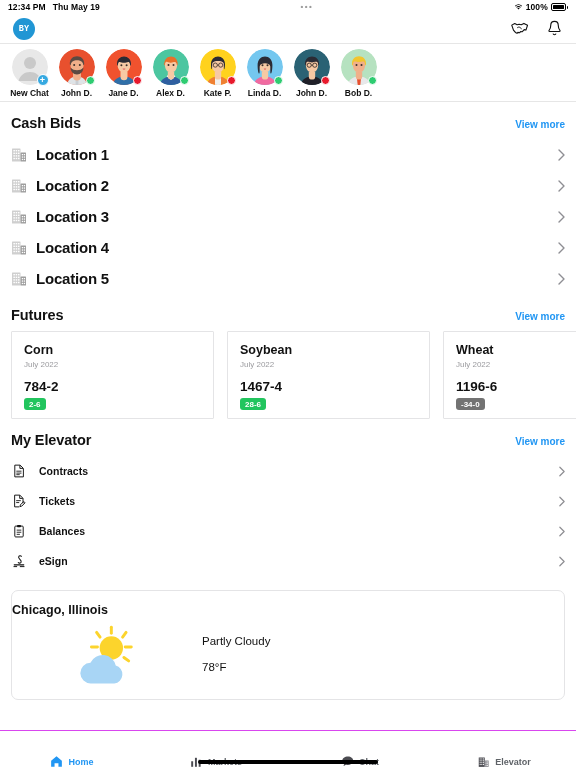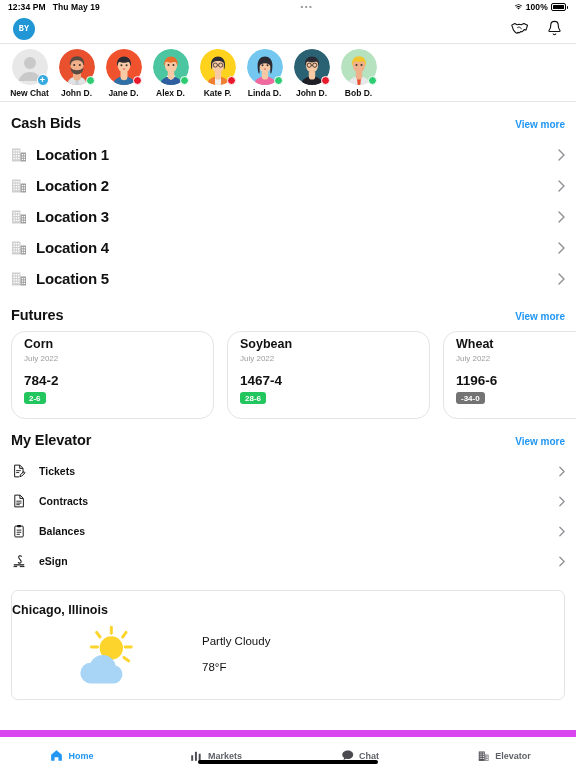--- a/index.html
+++ b/index.html
@@ -89,22 +89,22 @@
   .loc-label{ font-size:15px; font-weight:700; color:#111; flex:1; letter-spacing:-.2px; }
   .chev{ color:#8e8e93; font-size:12px; font-weight:400; line-height:1; }
   .chev svg{ display:block; }
 
   
   .futures-row{
     display:flex; gap:13px; padding:0 0 0 11px; overflow:hidden;
   }
   .fut-card{
     flex:0 0 203px; width:203px; height:88px;
-    border:1px solid #e4e4e6; border-radius:14px; background:#fff;
-    padding:5px 12px; display:flex; flex-direction:column;
+    border:1px solid #e4e4e6; border-radius:1px; background:#fff;
+    padding:11px 12px; display:flex; flex-direction:column;
   }
   .fut-name{ font-size:12.5px; font-weight:700; color:#111; }
   .fut-month{ font-size:8px; color:#9b9b9f; margin-top:3px; }
   .fut-price{ font-size:13.5px; font-weight:700; color:#111; margin-top:10px; }
   .fut-chip{
     align-self:flex-start; margin-top:4px; padding:1.5px 5px; border-radius:3px;
     font-size:8px; font-weight:700; color:#fff;
   }
   .chip-up{ background:#22c55e; }
   .chip-down{ background:#737373; }
@@ -125,22 +125,22 @@
   }
   .weather-city{ font-size:12.5px; font-weight:700; color:#111; }
   .weather-body{ display:flex; align-items:center; margin-top:4px; }
   .weather-ic{ width:190px; flex:0 0 190px; display:flex; justify-content:center; }
   .weather-txt{ display:flex; flex-direction:column; gap:14px; }
   .w-cond{ font-size:11.5px; color:#111; }
   .w-temp{ font-size:11.5px; color:#111; }
 
   
   .tabbar{
-    flex:0 0 38px; border-top:7px solid #d946ef; background:#fff;
-    display:flex; align-items:center; padding-top:6px; position:relative;
+    flex:0 0 38px; border-top:1px solid #d946ef; background:#fff;
+    display:flex; align-items:flex-end; padding-top:6px; position:relative;
   }
   .tab{ flex:1; display:flex; align-items:center; justify-content:center; gap:5px; }
   .tab-ic{ width:13px;height:13px; display:flex;align-items:center;justify-content:center; }
   .tab-lbl{ font-size:9px; font-weight:600; color:#5f6368; }
   .tab.active .tab-lbl{ color:#2196f3; }
   .home-indicator{
     position:absolute; bottom:4px; left:50%; transform:translateX(-50%);
     width:180px; height:4px; background:#000; border-radius:3px;
   }
 </style>
@@ -555,44 +555,44 @@
     </div>
 
     <div class="sec-head">
       <span class="sec-title">My Elevator</span>
       <span class="view-more">View more</span>
     </div>
 
     <div class="elev-row">
       <span class="elev-icon">
         <svg viewBox="0 0 16 16" width="14" height="14">
+            <path d="M3.2 1.3h6L13 5v9.7H3.2z" fill="none" stroke="#111" stroke-width="1.1" stroke-linejoin="round"></path>
+            <path d="M9 1.5V5h3.6" fill="none" stroke="#111" stroke-width="1.1"></path>
+            <path d="M5.4 8.2h5M5.4 10.4h5M5.4 12.2h3" stroke="#111" stroke-width="1" stroke-linecap="round"></path>
+          </svg>
+      </span>
+      <span class="elev-label">Contracts</span>
+      <span class="chev">
+          <svg width="6" height="11" viewBox="0 0 7 12">
+            <path d="M1 1l5 5-5 5" fill="none" stroke="#8e8e93" stroke-width="1.4" stroke-linecap="round" stroke-linejoin="round"></path>
+          </svg>
+        </span>
+    </div>
+
+    <div class="elev-row">
+      <span class="elev-icon">
+        <svg viewBox="0 0 16 16" width="14" height="14">
             <path d="M3 1.3h6L12.6 5v5.6" fill="none" stroke="#111" stroke-width="1.1" stroke-linejoin="round"></path>
             <path d="M3 1.3v13.4h5.4" fill="none" stroke="#111" stroke-width="1.1" stroke-linejoin="round"></path>
             <path d="M8.8 1.5V5h3.6" fill="none" stroke="#111" stroke-width="1.1"></path>
             <path d="M5.2 7.6h4.4M5.2 9.8h2.6" stroke="#111" stroke-width="1" stroke-linecap="round"></path>
             <path d="M13.4 8.6 9.6 12.4l-.5 2 2-.5 3.8-3.8z" fill="none" stroke="#111" stroke-width="1.1" stroke-linejoin="round"></path>
           </svg>
       </span>
       <span class="elev-label">Tickets</span>
-      <span class="chev">
-          <svg width="6" height="11" viewBox="0 0 7 12">
-            <path d="M1 1l5 5-5 5" fill="none" stroke="#8e8e93" stroke-width="1.4" stroke-linecap="round" stroke-linejoin="round"></path>
-          </svg>
-        </span>
-    </div>
-
-    <div class="elev-row">
-      <span class="elev-icon">
-        <svg viewBox="0 0 16 16" width="14" height="14">
-            <path d="M3.2 1.3h6L13 5v9.7H3.2z" fill="none" stroke="#111" stroke-width="1.1" stroke-linejoin="round"></path>
-            <path d="M9 1.5V5h3.6" fill="none" stroke="#111" stroke-width="1.1"></path>
-            <path d="M5.4 8.2h5M5.4 10.4h5M5.4 12.2h3" stroke="#111" stroke-width="1" stroke-linecap="round"></path>
-          </svg>
-      </span>
-      <span class="elev-label">Contracts</span>
       <span class="chev">
           <svg width="6" height="11" viewBox="0 0 7 12">
             <path d="M1 1l5 5-5 5" fill="none" stroke="#8e8e93" stroke-width="1.4" stroke-linecap="round" stroke-linejoin="round"></path>
           </svg>
         </span>
     </div>
 
     <div class="elev-row">
       <span class="elev-icon">
         <svg viewBox="0 0 16 16" width="14" height="14">

